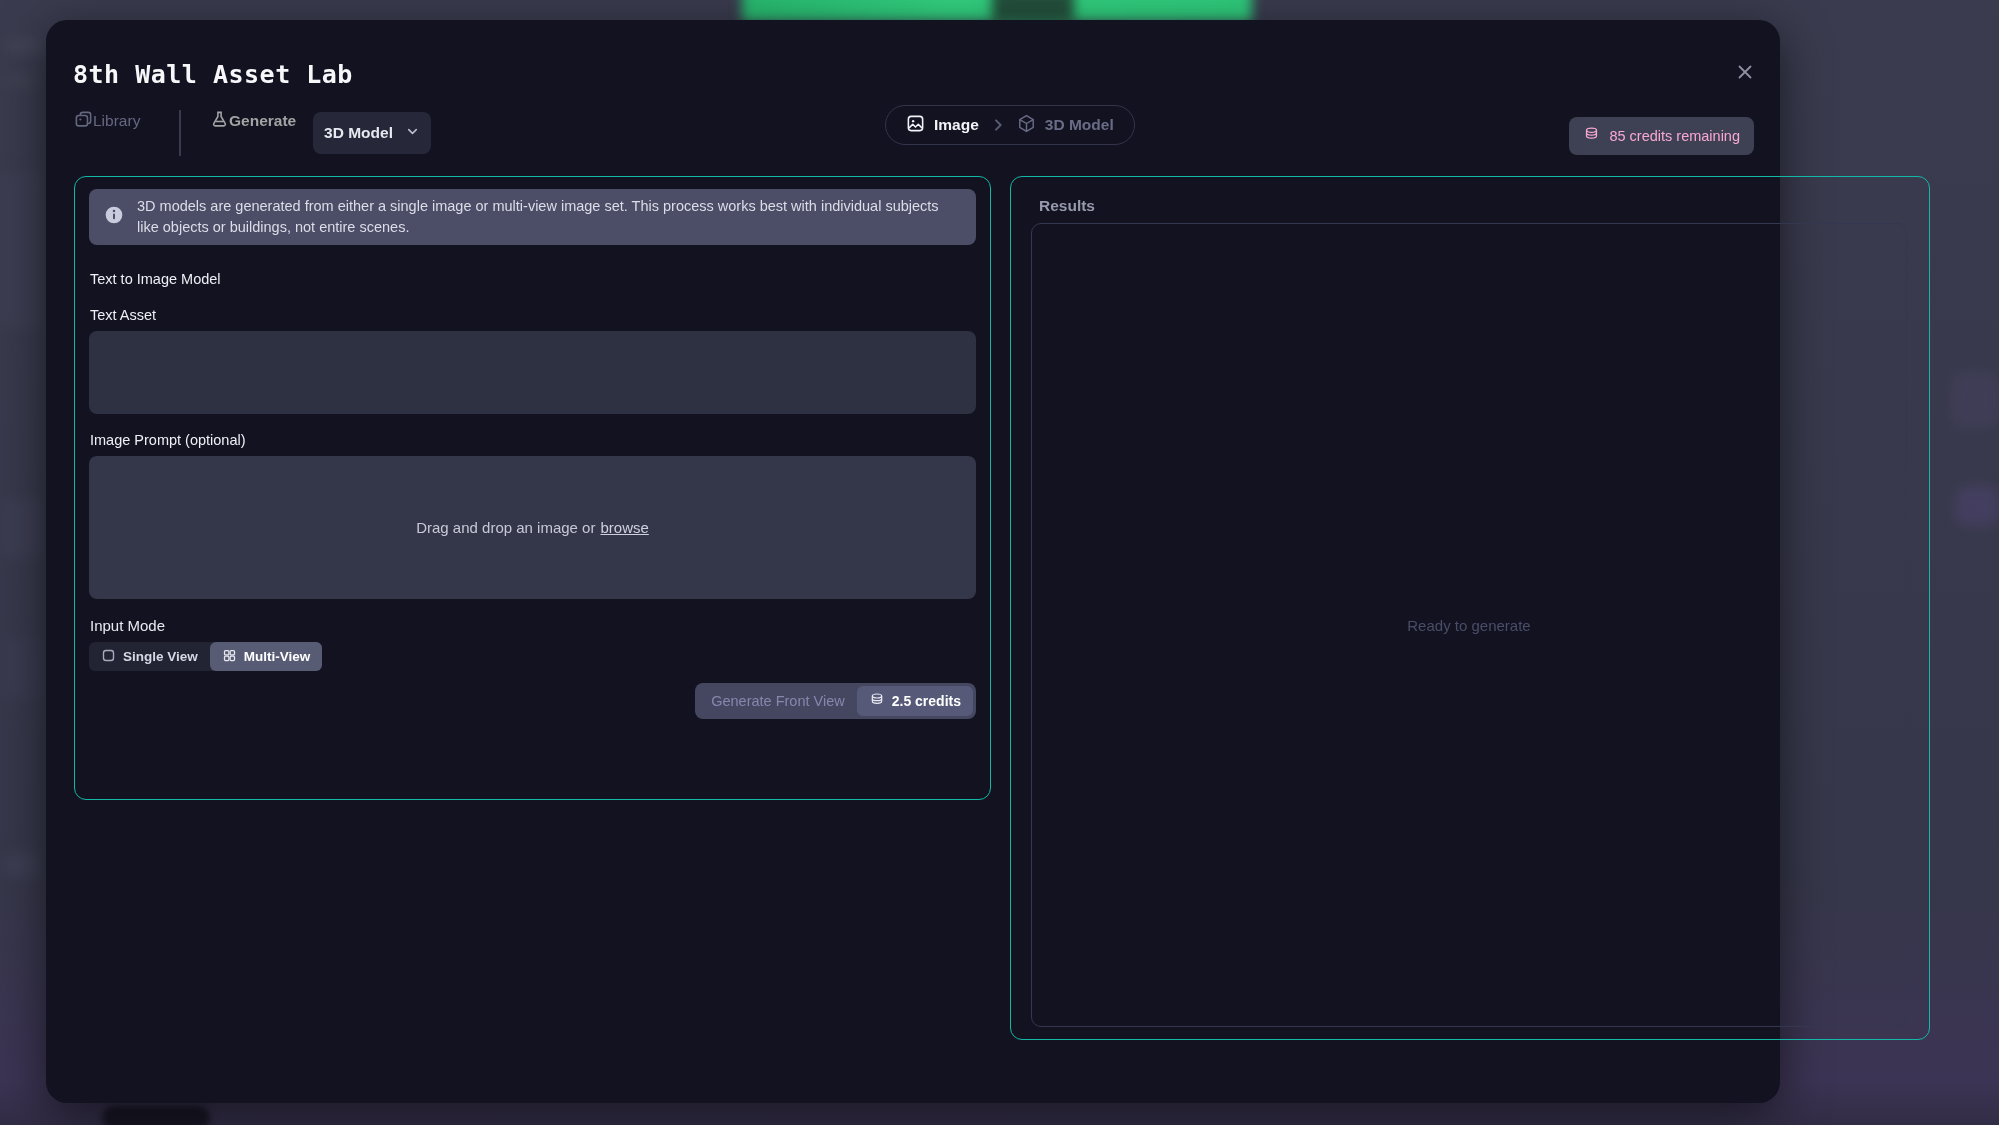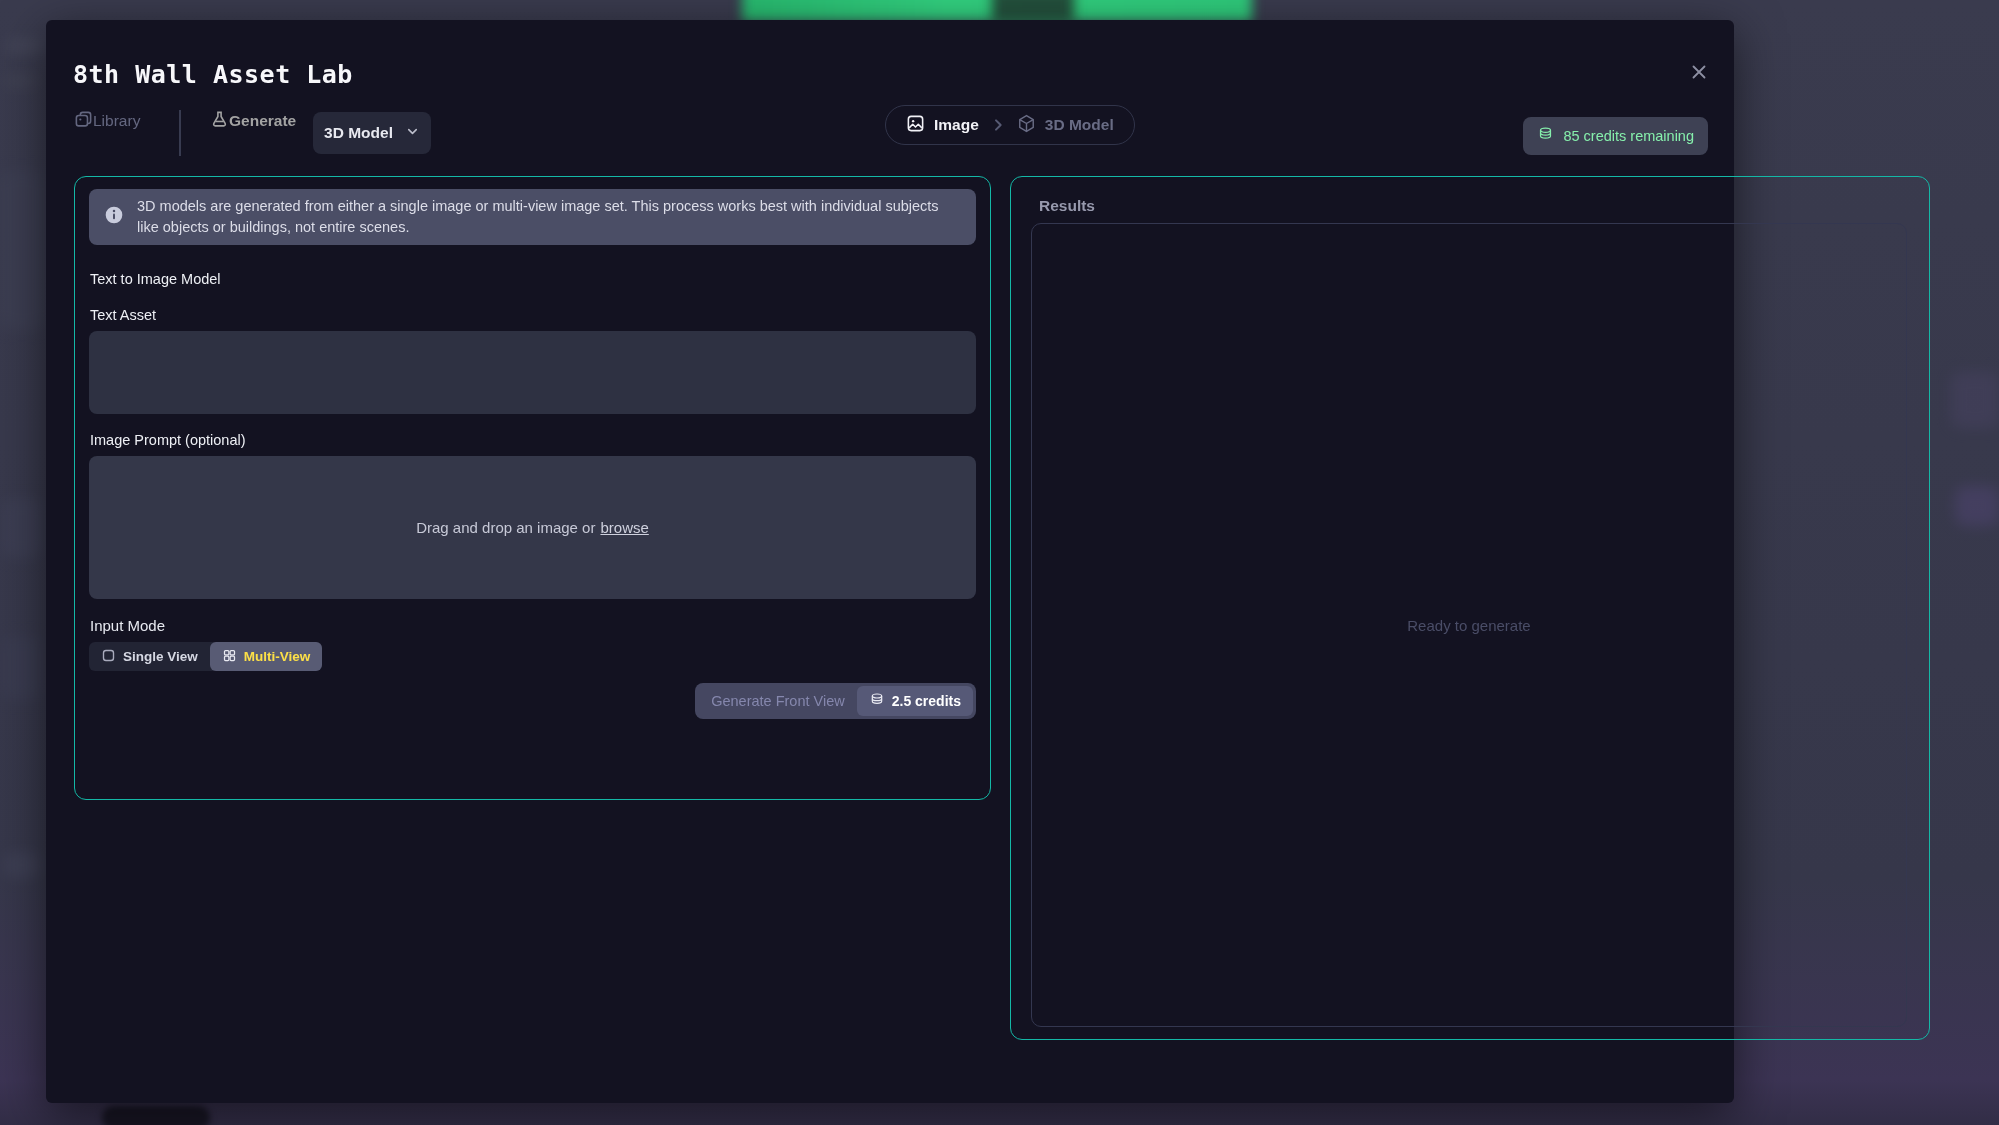--- a/index.html
+++ b/index.html
@@ -9,21 +9,21 @@
   
   .blob{position:absolute;filter:blur(7px);border-radius:10px;}
   .green-band{position:absolute;left:742px;top:-14px;width:510px;height:36px;
               background:linear-gradient(90deg,#28b96f,#32d07f 40%,#2fca7b);filter:blur(6px);}
   .green-gap{position:absolute;left:992px;top:-12px;width:82px;height:34px;
              background:rgba(32,48,44,.8);filter:blur(6px);}
   .bottom-pill{position:absolute;left:102px;top:1106px;width:108px;height:24px;
                background:#181624;border-radius:12px;filter:blur(3px);}
   
   .modal{position:absolute;left:46px;top:20px;width:1688px;height:1083px;
-         background:#131221;border-radius:6px;box-shadow:0 12px 48px rgba(0,0,0,.55);}
+         background:#131221;border-radius:21px;box-shadow:0 12px 48px rgba(0,0,0,.55);padding-left:46px;}
   .app-title{position:absolute;left:27px;top:40px;margin:0;
              font-family:"DejaVu Sans Mono",monospace;font-weight:700;
              font-size:25px;letter-spacing:.5px;color:#f7f7fa;}
   .close-btn{position:absolute;right:22px;top:40px;width:26px;height:26px;border:none;
              background:transparent;color:#8d8fa3;cursor:pointer;padding:0;}
   .close-btn svg{width:22px;height:22px;}
   
   .nav-item{position:absolute;top:81px;height:40px;display:flex;align-items:center;
             background:transparent;border:none;padding:0;cursor:pointer;}
   .nav-item svg{width:19px;height:19px;}
@@ -34,21 +34,21 @@
                  color:#e8e9f0;font-size:15.5px;font-weight:600;justify-content:center;gap:12px;}
   .type-dropdown svg{width:15px;height:15px;color:#bcbecb;}
   .stepper{position:absolute;left:839px;top:85px;height:40px;display:flex;align-items:center;
            gap:11px;padding:0 20px;border:1px solid #31344a;border-radius:21px;box-sizing:border-box;}
   .step{display:flex;align-items:center;gap:9px;font-size:15.5px;}
   .step svg{width:19px;height:19px;}
   .step-active{color:#f2f2f7;font-weight:700;}
   .step-pending{color:#696c85;font-weight:600;}
   .step-chevron{width:16px;height:16px;color:#565a73;}
   .credits-badge{position:absolute;right:26px;top:97px;height:38px;display:flex;align-items:center;
-                 gap:9px;padding:0 14px;background:#3e4154;border-radius:8px;color:#86efac;
+                 gap:9px;padding:0 14px;background:#3e4154;border-radius:8px;color:#f9a8d4;
                  font-size:14.5px;border:none;cursor:pointer;}
   .credits-badge svg{width:17px;height:17px;}
   
   .panel{position:absolute;border:1px solid #14b8a6;border-radius:12px;box-sizing:border-box;}
   .left-panel{left:28px;top:156px;width:917px;height:624px;padding:12px 14px;}
   .right-panel{left:964px;top:156px;width:920px;height:864px;padding:12px 20px;}
   
   .info-banner{display:flex;align-items:center;gap:13px;height:56px;background:#4b4e66;
                border-radius:8px;padding:0 15px;box-sizing:border-box;}
   .info-banner svg{width:20px;height:20px;flex:none;color:#c9ccdd;}
@@ -66,21 +66,21 @@
                    color:#e8e9f0;font-family:"Liberation Sans",sans-serif;font-size:15px;padding:10px 12px;}
   .dropzone{margin-top:8px;height:143px;background:#343749;border-radius:8px;display:flex;
             align-items:center;justify-content:center;font-size:15px;color:#c7c9d7;cursor:pointer;}
   .browse-link{color:#cfd1de;text-decoration:underline;margin-left:5px;}
   .segmented{display:inline-flex;margin-top:8px;height:29px;border-radius:6px;background:#222434;}
   .segment{display:flex;align-items:center;gap:7px;padding:0 12px;font-size:13.5px;border:none;
            background:transparent;cursor:pointer;border-radius:6px;}
   .segment svg{width:15px;height:15px;}
   .segment-off{color:#d6d8e3;font-weight:600;}
   .segment-off svg{color:#a9abbd;}
-  .segment-on{background:#585b74;color:#fde047;font-weight:700;}
+  .segment-on{background:#585b74;color:#ffffff;font-weight:700;}
   .segment-on svg{color:#e9eaf2;}
   .generate-row{display:flex;justify-content:flex-end;margin-top:12px;}
   .generate-btn{display:flex;align-items:center;background:#454761;border:none;border-radius:8px;
                 padding:3px;height:36px;box-sizing:border-box;cursor:pointer;}
   .generate-label{padding:0 12px 0 13px;font-size:14.5px;font-weight:400;color:#8587ad;}
   .cost-pill{display:flex;align-items:center;gap:7px;height:30px;padding:0 12px;background:#565977;
              border-radius:6px;color:#ffffff;font-size:14px;font-weight:700;}
   .cost-pill svg{width:16px;height:16px;color:#e9eaf2;}
   
   .results-title{font-size:15.5px;font-weight:700;color:#9799ad;margin:8px 0 0 8px;}

